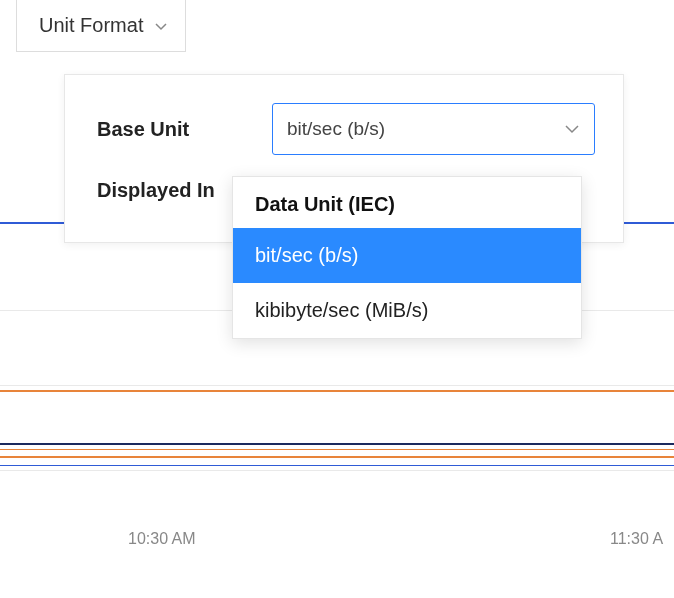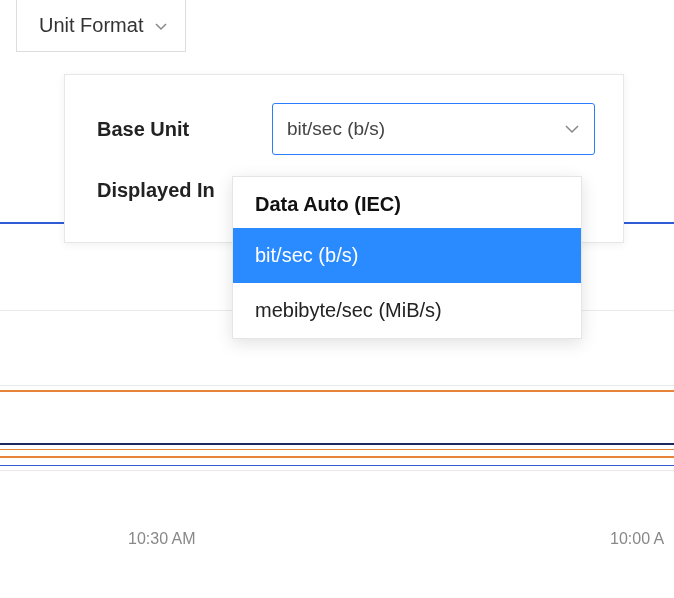--- a/index.html
+++ b/index.html
@@ -124,21 +124,21 @@
   <div class="hline" style="top:222px;background:#2f5bd6;height:2px;"></div>
   <div class="hline" style="top:310px;background:#e9e9e9;"></div>
   <div class="hline" style="top:385px;background:#e9e9e9;"></div>
   <div class="hline" style="top:390px;background:#e8843a;height:2px;"></div>
   <div class="hline" style="top:443px;background:#1b2a5e;height:2px;"></div>
   <div class="hline" style="top:449px;background:#e8843a;height:1px;"></div>
   <div class="hline" style="top:456px;background:#e8843a;height:2px;"></div>
   <div class="hline" style="top:465px;background:#2f5bd6;height:1px;"></div>
   <div class="hline" style="top:470px;background:#e9e9e9;"></div>
   <span class="tick-label" style="top:530px;left:128px;">10:30 AM</span>
-  <span class="tick-label" style="top:530px;left:610px;">10:00 A</span>
+  <span class="tick-label" style="top:530px;left:610px;">11:30 A</span>
 </div>
 
 <div class="tab">
   <span class="tab-label">Unit Format</span>
   <span class="tab-caret">
     <svg width="12" height="8" viewBox="0 0 12 8">
         <path d="M1 1 L6 6 L11 1" fill="none" stroke="currentColor" stroke-width="1.5"></path>
       </svg>
   </span>
 </div>
@@ -154,16 +154,16 @@
           </svg>
       </span>
     </div>
   </div>
   <div class="row">
     <div class="row-label">Displayed In</div>
   </div>
 </div>
 
 <div class="dropdown">
-  <div class="dd-group-header">Data Auto (IEC)</div>
+  <div class="dd-group-header">Data Unit (IEC)</div>
   <div class="dd-option selected">bit/sec (b/s)</div>
-  <div class="dd-option">mebibyte/sec (MiB/s)</div>
+  <div class="dd-option">kibibyte/sec (MiB/s)</div>
 </div>
 
 </body></html>

